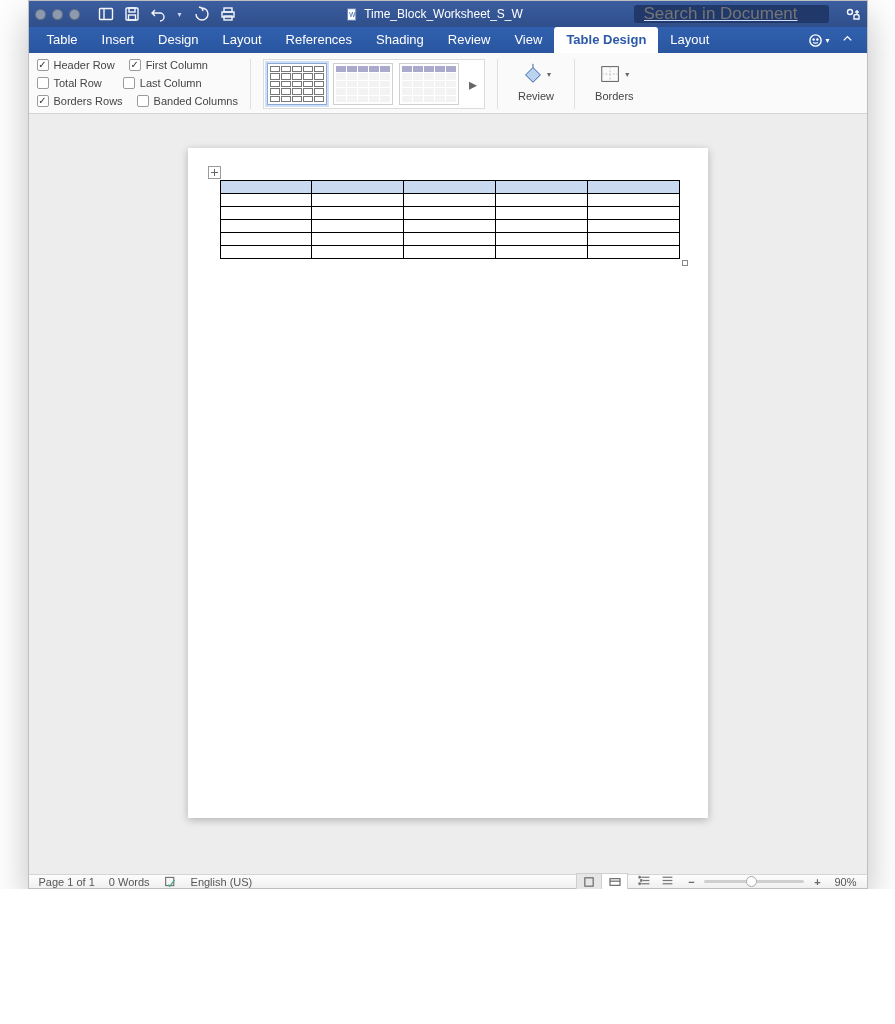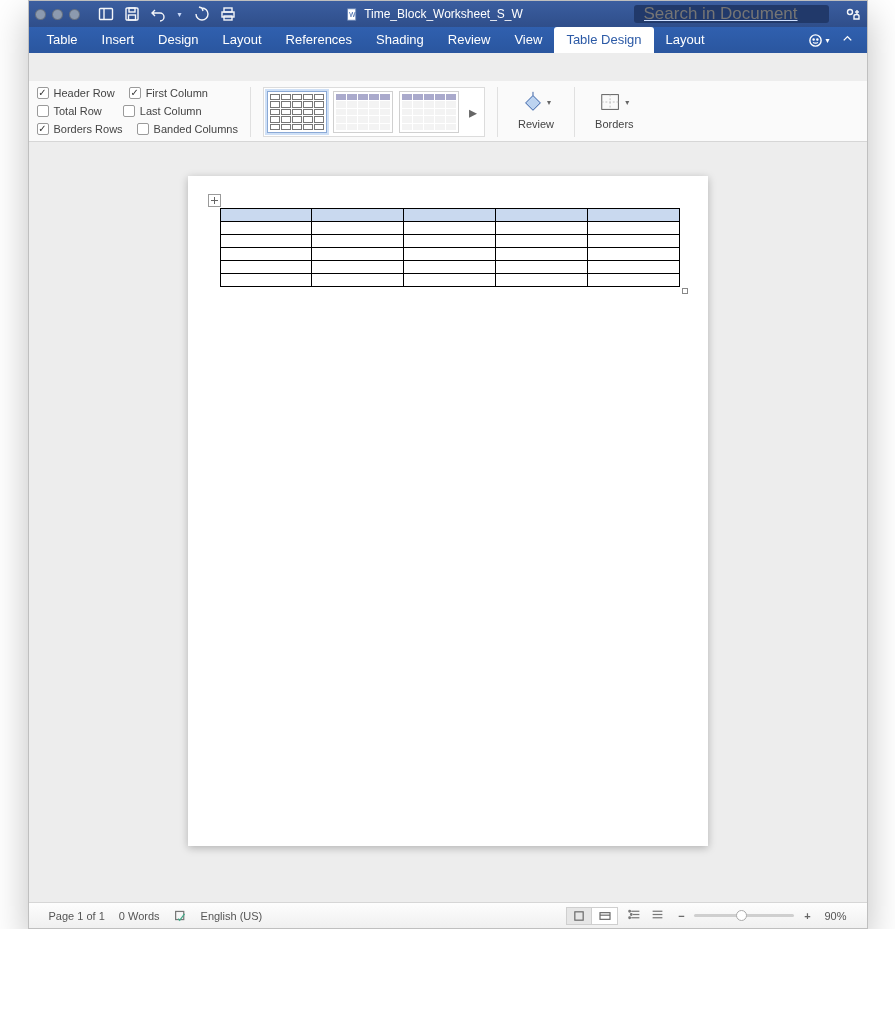--- a/index.html
+++ b/index.html
@@ -15,25 +15,25 @@
   .doc-title { flex:0 0 auto; margin:8px auto; display:flex; align-items:center; gap:5px; font-size:12px; }
   .doc-title svg { width:13px; height:13px; }
   .spacer { flex:1; }
   .searchbox { background:#21396a; border-radius:3px; height:18px; width:195px; display:flex; align-items:center; padding:0 6px; gap:4px; color:#9fb3d6; font-size:11px;}
   .searchbox svg{width:11px;height:11px;stroke:#9fb3d6;fill:none;stroke-width:2;}
   .searchbox input { background:transparent; border:none; outline:none; color:#cfe0ff; font-size:17px; flex:1;text-decoration:underline;}
   .share-ico { margin-left:8px; }
   
   .menubar { height:26px; background: linear-gradient(#3060af,#2a569f); display:flex; align-items:flex-end; padding:0 6px; color:#fff; font-size:13px; }
   .menubar .tab { padding:5px 12px 6px; cursor:pointer; }
-  .menubar .tab.active { background:#fff; color:#2c5aa6; border-radius:3px 3px 0 0; font-weight:400;margin-top:36px;}
+  .menubar .tab.active { background:#fff; color:#2c5aa6; border-radius:3px 3px 0 0; font-weight:700;margin-top:36px;}
   .menubar .right { margin-left:auto; display:flex; align-items:center; gap:10px; padding-right:6px; padding-bottom:4px;}
   .menubar .right svg { width:15px; height:15px; stroke:#fff; fill:none; stroke-width:1.5;}
   
-  .ribbon { background:#fafafa; border-bottom:1px solid #d6d6d6; display:flex; padding:6px 8px 4px; gap:10px;margin-top:28px; }
+  .ribbon { background:#fafafa; border-bottom:1px solid #d6d6d6; display:flex; padding:6px 8px 4px; gap:10px; }
   .rgroup { display:flex; flex-direction:column; }
   .cklist { display:flex; flex-direction:column; gap:6px; font-size:11px; color:#444; }
   .ckrow { display:flex; gap:14px; }
   .ck { display:flex; align-items:center; gap:5px; cursor:pointer; white-space:nowrap;}
   .ckbox { width:12px; height:12px; border:1px solid #9a9a9a; border-radius:2px; background:#fff; display:flex; align-items:center; justify-content:center;}
   .ckbox.checked::after { content:"✓"; font-size:10px; color:#333; line-height:1;}
   .vsep { width:1px; background:#e0e0e0; margin:0 2px;}
   .styles { display:flex; align-items:center; gap:6px; border:1px solid #dcdcdc; padding:3px; background:#fff;}
   .style-thumb { width:60px; height:42px; border:1px solid #d0d0d0; display:grid; grid-template-columns:repeat(5,1fr); grid-template-rows:repeat(5,1fr); gap:1px; padding:2px; background:#fff; cursor:pointer;}
   .style-thumb.sel { border:1px solid #8aa9d6; outline:2px solid #cfe0f6;}
@@ -50,21 +50,21 @@
   .page { width:520px; height:670px; background:#fff; box-shadow:0 2px 8px rgba(0,0,0,.25); position:relative; padding:28px 20px;}
   .move-handle { position:absolute; top:18px; left:20px; width:13px; height:13px; border:1px solid #9a9a9a; background:#fff; display:flex; align-items:center; justify-content:center; cursor:move;}
   .move-handle::before,.move-handle::after{content:"";position:absolute;background:#666;}
   .move-handle::before{width:7px;height:1px;}
   .move-handle::after{width:1px;height:7px;}
   .tbl { border-collapse:collapse; width:460px; margin-left:12px; margin-top:4px;}
   .tbl td { border:1px solid #000; height:13px; }
   .tbl tr.hdr td { background:#c9d9ef;}
   .resize-handle{position:absolute; width:6px;height:6px;border:1px solid #888;background:#fff; left:494px; top:112px;}
   
-  .status { height:26px; background:linear-gradient(#fdfdfd,#f0f0f0); border-top:1px solid #d6d6d6; display:flex; align-items:center; font-size:11px; color:#555; padding:0 20px; gap:14px;}
+  .status { height:14px; background:linear-gradient(#fdfdfd,#f0f0f0); border-top:1px solid #d6d6d6; display:flex; align-items:center; font-size:11px; color:#555; padding:0 10px; gap:14px;}
   .status .seg { display:flex; align-items:center; gap:6px;}
   .status .r { margin-left:auto; display:flex; align-items:center; gap:10px;}
   .viewbtns { display:flex; }
   .viewbtns span { width:26px; height:18px; border:1px solid #cfcfcf; display:flex; align-items:center; justify-content:center; background:#fff; cursor:pointer;}
   .viewbtns span.active { background:#e6e6e6;}
   .viewbtns span:not(:first-child){border-left:none;}
   .viewbtns svg{width:12px;height:10px;stroke:#666;fill:none;stroke-width:1.4;}
   .zoom { display:flex; align-items:center; gap:6px;}
   .zoom .track { width:100px; height:3px; background:#cfcfcf; position:relative; border-radius:2px;}
   .zoom .thumb { position:absolute; top:-4px; width:11px; height:11px; border-radius:50%; background:#fff; border:1px solid #aaa; left:42%;}

